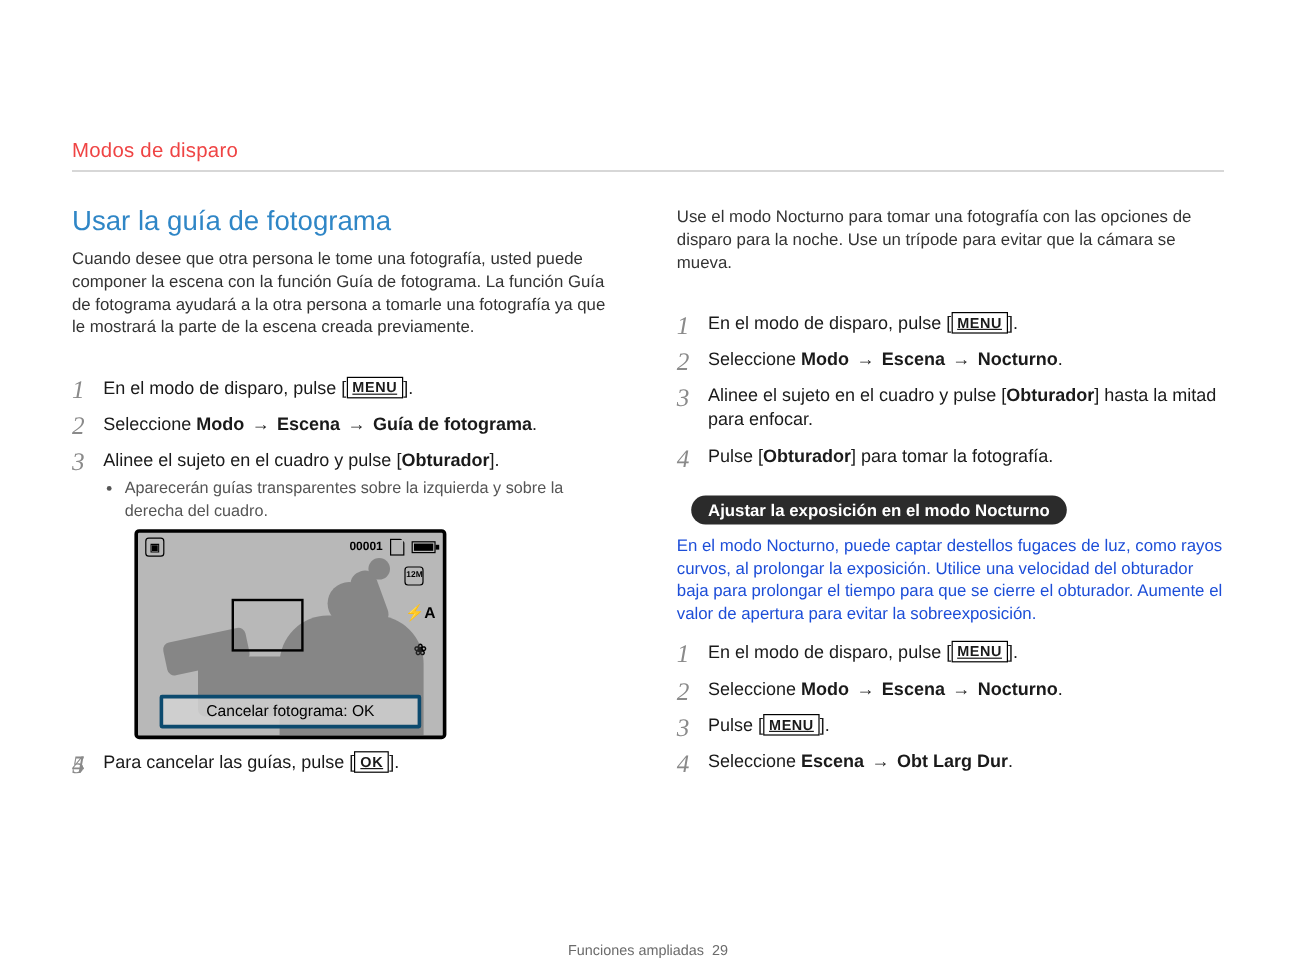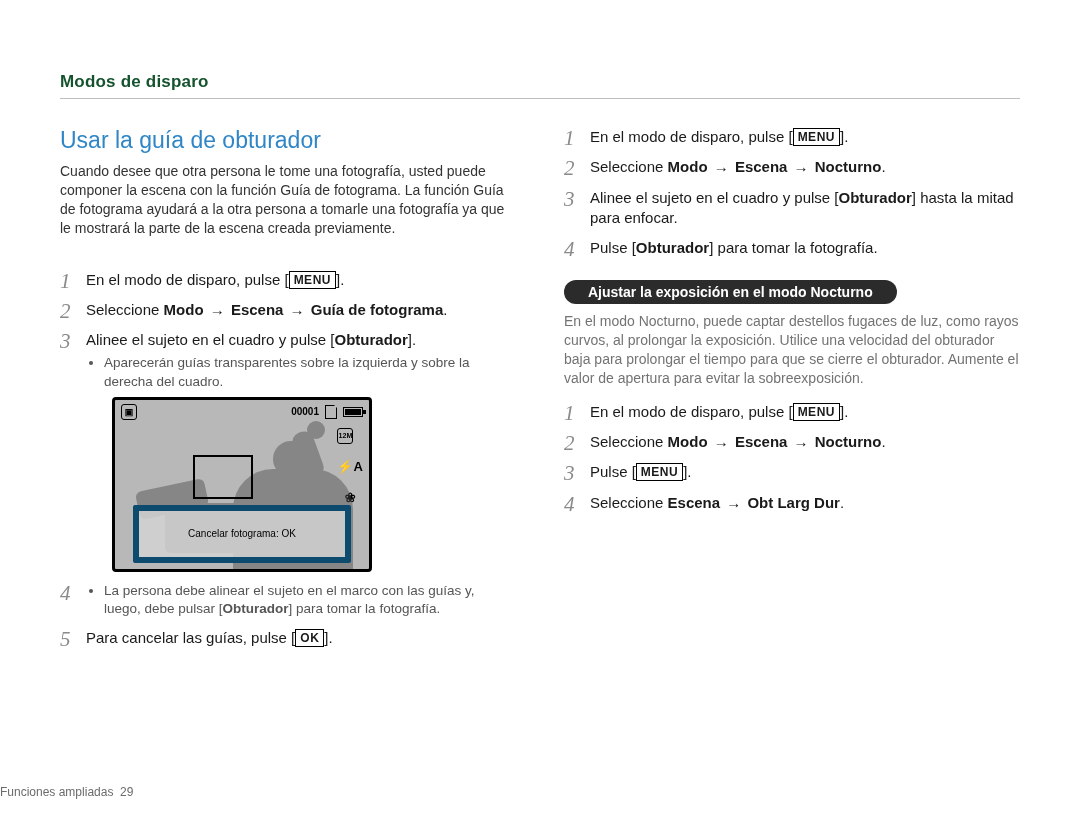--- a/index.html
+++ b/index.html
@@ -7,24 +7,25 @@
     font-family: Arial, Helvetica, sans-serif;
     color: #1a1a1a;
     background: #fff;
     width: 1080px;
     height: 815px;
     padding: 72px 60px 40px 60px;
     position: relative;
   }
   .breadcrumb {
     font-size: 17px;
-    color: #14532d;
-    font-weight: 700;
+    color: #ef4444;
+    font-weight: 400;
     margin-bottom: 6px;
     letter-spacing: 0.2px;
+    margin-top: 44px;
   }
   .rule {
     border: none;
     border-top: 1px solid #bdbdbd;
     margin-bottom: 28px;
   }
   .columns {
     display: flex;
     gap: 48px;
   }
@@ -63,20 +64,21 @@
   }
   .btn-label {
     display: inline-block;
     border: 1px solid #000;
     padding: 0 4px;
     font-weight: 700;
     font-size: 12px;
     line-height: 16px;
     vertical-align: 1px;
     letter-spacing: 0.5px;
+    text-decoration: underline;
   }
   .arrow { padding: 0 2px; }
   ul.sub {
     list-style: disc;
     margin: 4px 12px 6px 18px;
     color: #555;
     font-size: 13.5px;
     line-height: 1.35;
   }
   .lcd-wrap { margin: 4px 0 10px 26px; }
@@ -117,47 +119,47 @@
   }
   .g-body { position:absolute; left:86px; bottom:0; width:120px; height:100px; background:#4a4a4a; border-radius:40px 40px 0 0; }
   .g-head { position:absolute; left:126px; bottom:92px; width:36px; height:36px; background:#4a4a4a; border-radius:50%; }
   .g-arm  { position:absolute; left:150px; bottom:90px; width:22px; height:48px; background:#4a4a4a; border-radius:10px; transform:rotate(-20deg); }
   .g-hand { position:absolute; left:160px; bottom:130px; width:18px; height:18px; background:#4a4a4a; border-radius:50%; }
   .g-cam  { position:absolute; left:18px; bottom:16px; width:90px; height:50px; background:#4a4a4a; border-radius:6px; }
   .g-lens { position:absolute; left:-10px; bottom:56px; width:70px; height:28px; background:#4a4a4a; border-radius:6px; transform:rotate(-12deg); }
   .lcd .footer {
     position:absolute; left:18px; right:18px; bottom:6px;
     background: rgba(210,210,210,0.85);
-    border:6px solid #0c4a6e; border-radius:2px;
-    font-size:10px; text-align:center; padding:16px 0; color:#000;
+    border:3px solid #0c4a6e; border-radius:2px;
+    font-size:13px; text-align:center; padding:2px 0; color:#000;
   }
   .pill {
     display:inline-block; background:#2b2b2b; color:#fff;
-    border-radius:12px; padding:4px 24px; font-size:14px; font-weight:700;
-    margin: 12px 0 8px 0;
+    border-radius:12px; padding:4px 14px; font-size:14px; font-weight:700;
+    margin: 12px 0 8px 12px;
   }
   .subtext {
-    font-size:14px; line-height:1.35; color:#737373; margin-bottom:14px;
+    font-size:14px; line-height:1.35; color:#1d4ed8; margin-bottom:14px;
   }
   .page-footer {
     position:absolute; bottom:16px; left:0; right:0;
-    text-align:left; font-size:12px; color:#6b6b6b;
+    text-align:center; font-size:12px; color:#6b6b6b;
   }
   b { font-weight:700; }
 </style>
 </head>
 <body>
 
 <div class="breadcrumb">Modos de disparo</div>
 <hr class="rule">
 
 <div class="columns">
 
   <div class="col">
-    <h2 class="section-title">Usar la guía de obturador</h2>
+    <h2 class="section-title">Usar la guía de fotograma</h2>
     <p class="intro">Cuando desee que otra persona le tome una fotografía, usted puede componer la escena con la función Guía de fotograma. La función Guía de fotograma ayudará a la otra persona a tomarle una fotografía ya que le mostrará la parte de la escena creada previamente.</p>
 
     <ol class="steps">
       <li>
         <span>En el modo de disparo, pulse [</span><span class="btn-label">MENU</span><span>].</span>
       </li>
       <li>
         <span>Seleccione </span><b>Modo</b><span class="arrow"> → </span><b>Escena</b><span class="arrow"> → </span><b>Guía de fotograma</b><span>.</span>
       </li>
       <li>
@@ -189,33 +191,29 @@
                 <div class="g-head"></div>
               <div class="g-arm"></div>
                 <div class="g-hand"></div>
             </div>
             <div class="focus-box"></div>
             <div class="footer">Cancelar fotograma: OK</div>
           </div>
         </div>
       </li>
       <li>
-        <ul class="sub">
-          <li>
-            <span>La persona debe alinear el sujeto en el marco con las guías y, luego, debe pulsar [</span><b>Obturador</b><span>] para tomar la fotografía.</span>
-          </li>
-        </ul>
       </li>
       <li>
         <span>Para cancelar las guías, pulse [</span><span class="btn-label">OK</span><span>].</span>
       </li>
     </ol>
   </div>
 
   <div class="col">
+    <p class="intro">Use el modo Nocturno para tomar una fotografía con las opciones de disparo para la noche. Use un trípode para evitar que la cámara se mueva.</p>
 
     <ol class="steps">
       <li>
         <span>En el modo de disparo, pulse [</span><span class="btn-label">MENU</span><span>].</span>
       </li>
       <li>
         <span>Seleccione </span><b>Modo</b><span class="arrow"> → </span><b>Escena</b><span class="arrow"> → </span><b>Nocturno</b><span>.</span>
       </li>
       <li>
         <span>Alinee el sujeto en el cuadro y pulse [</span><b>Obturador</b><span>] hasta la mitad para enfocar.</span>

